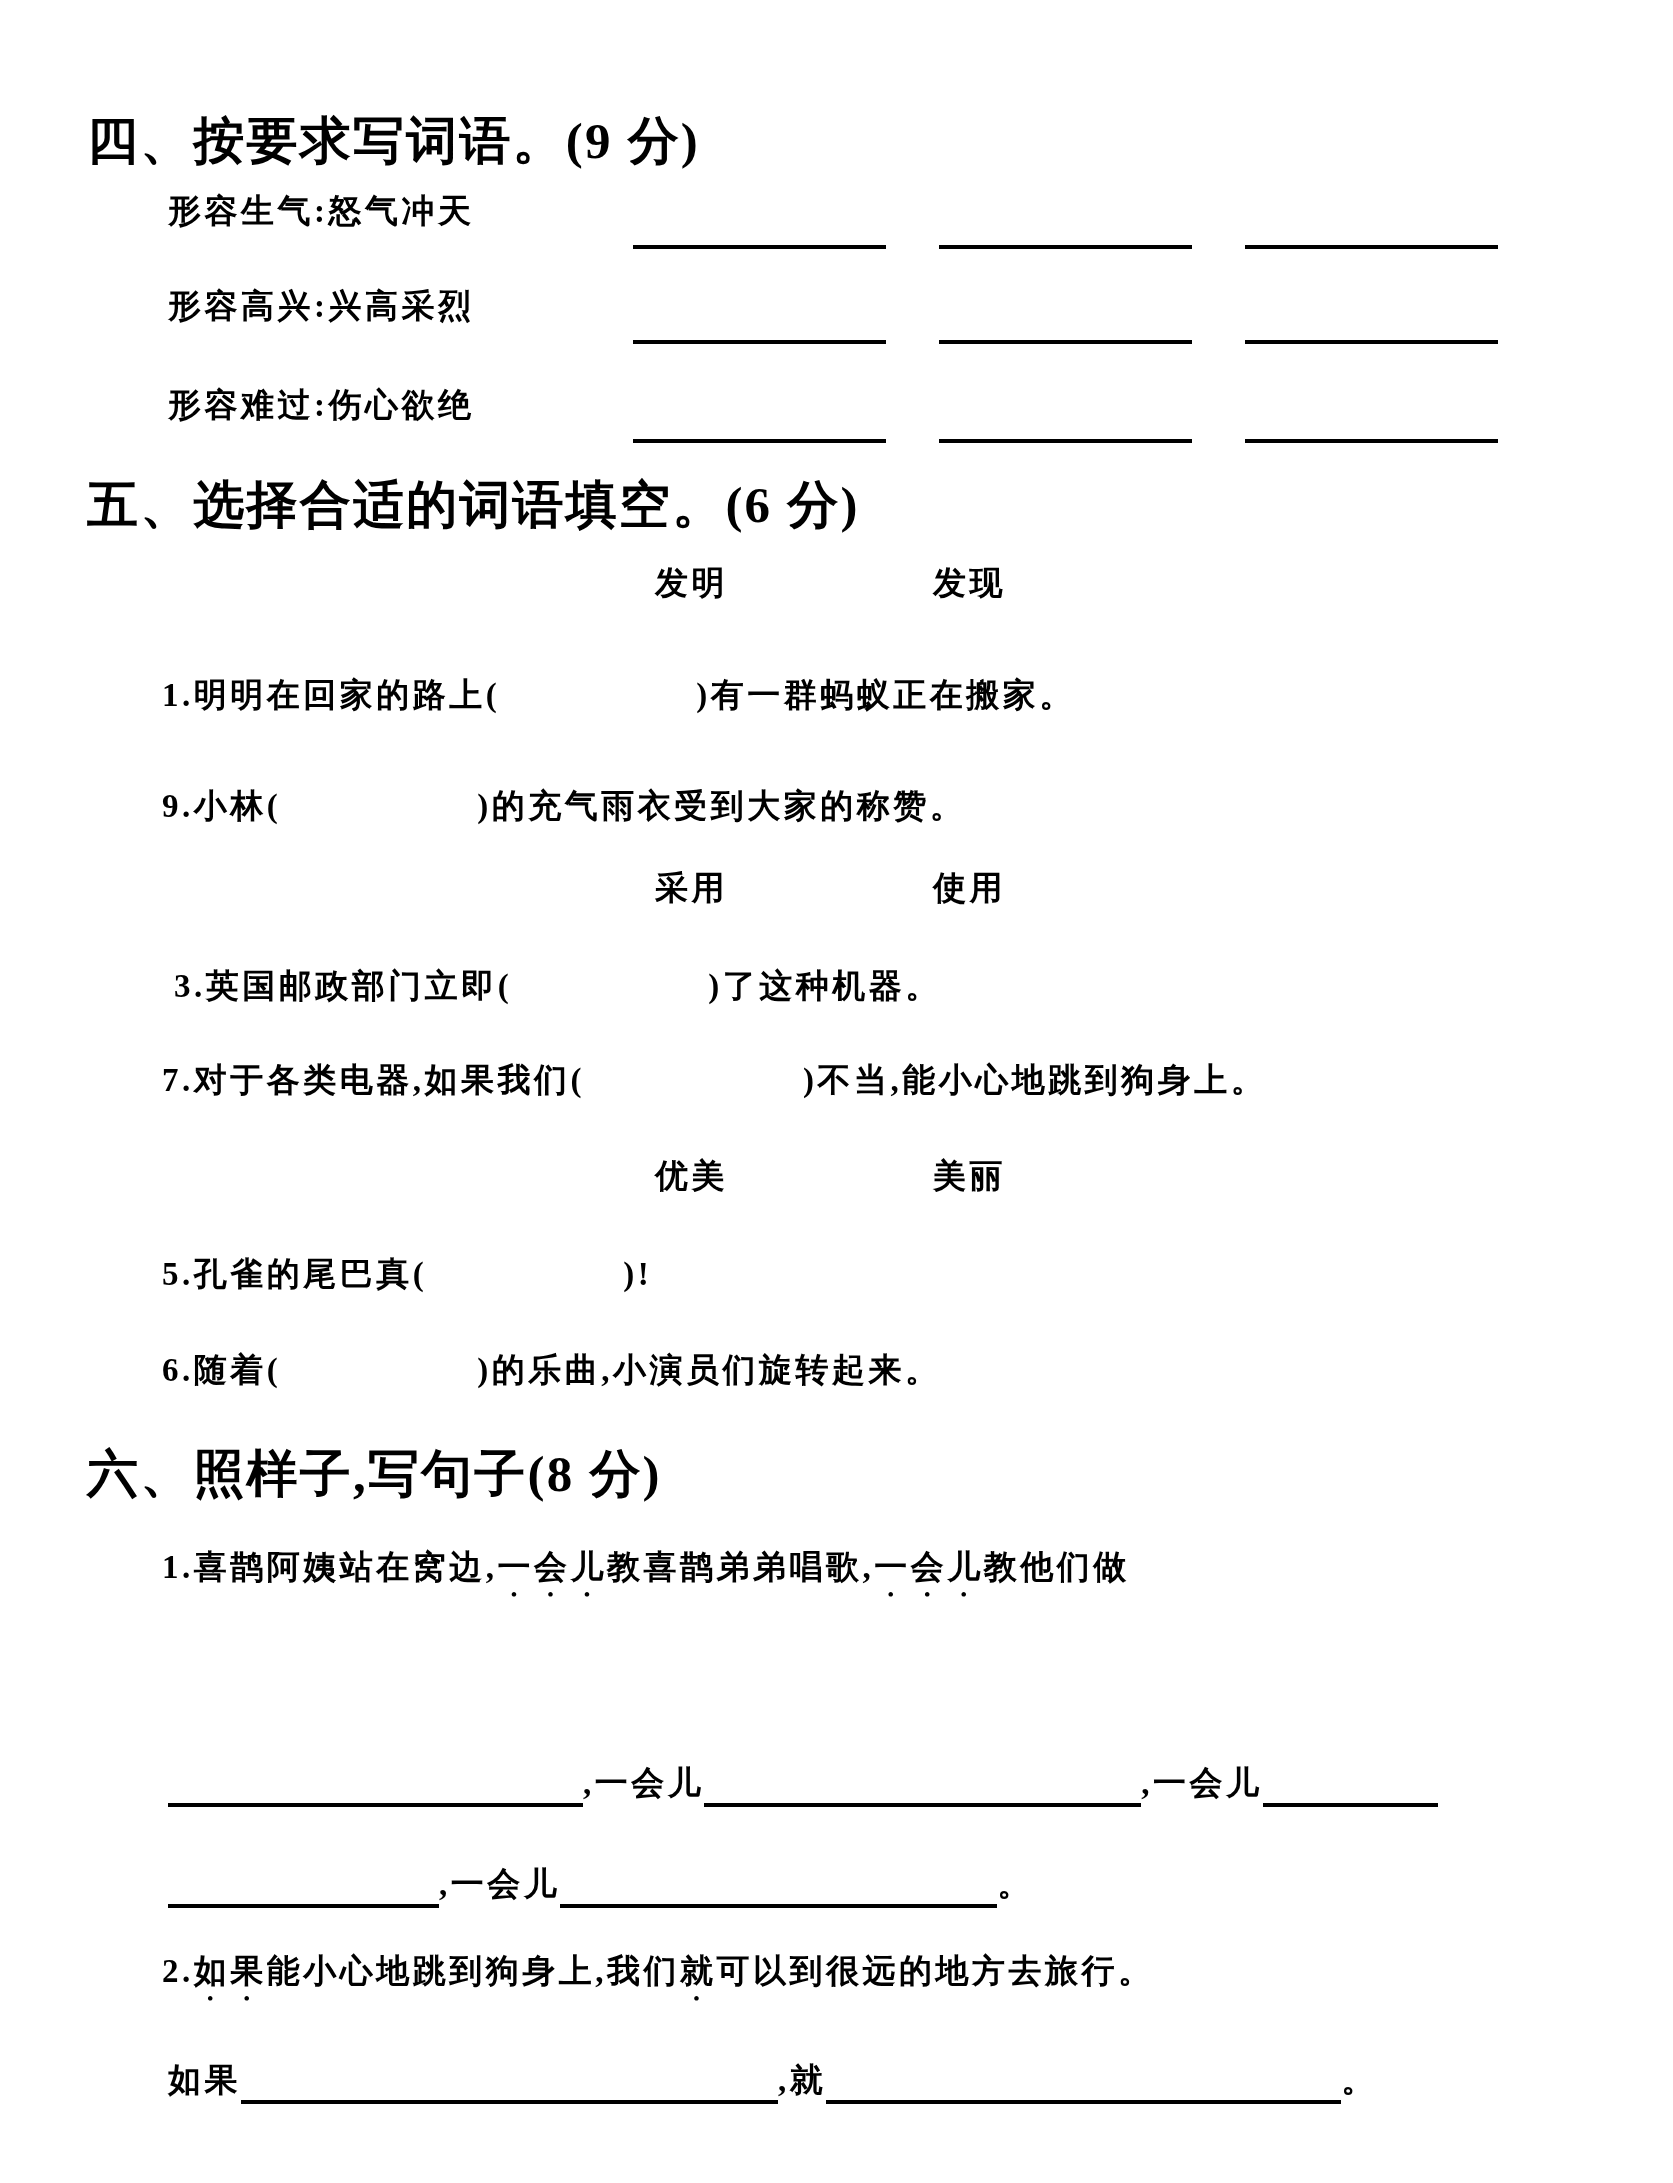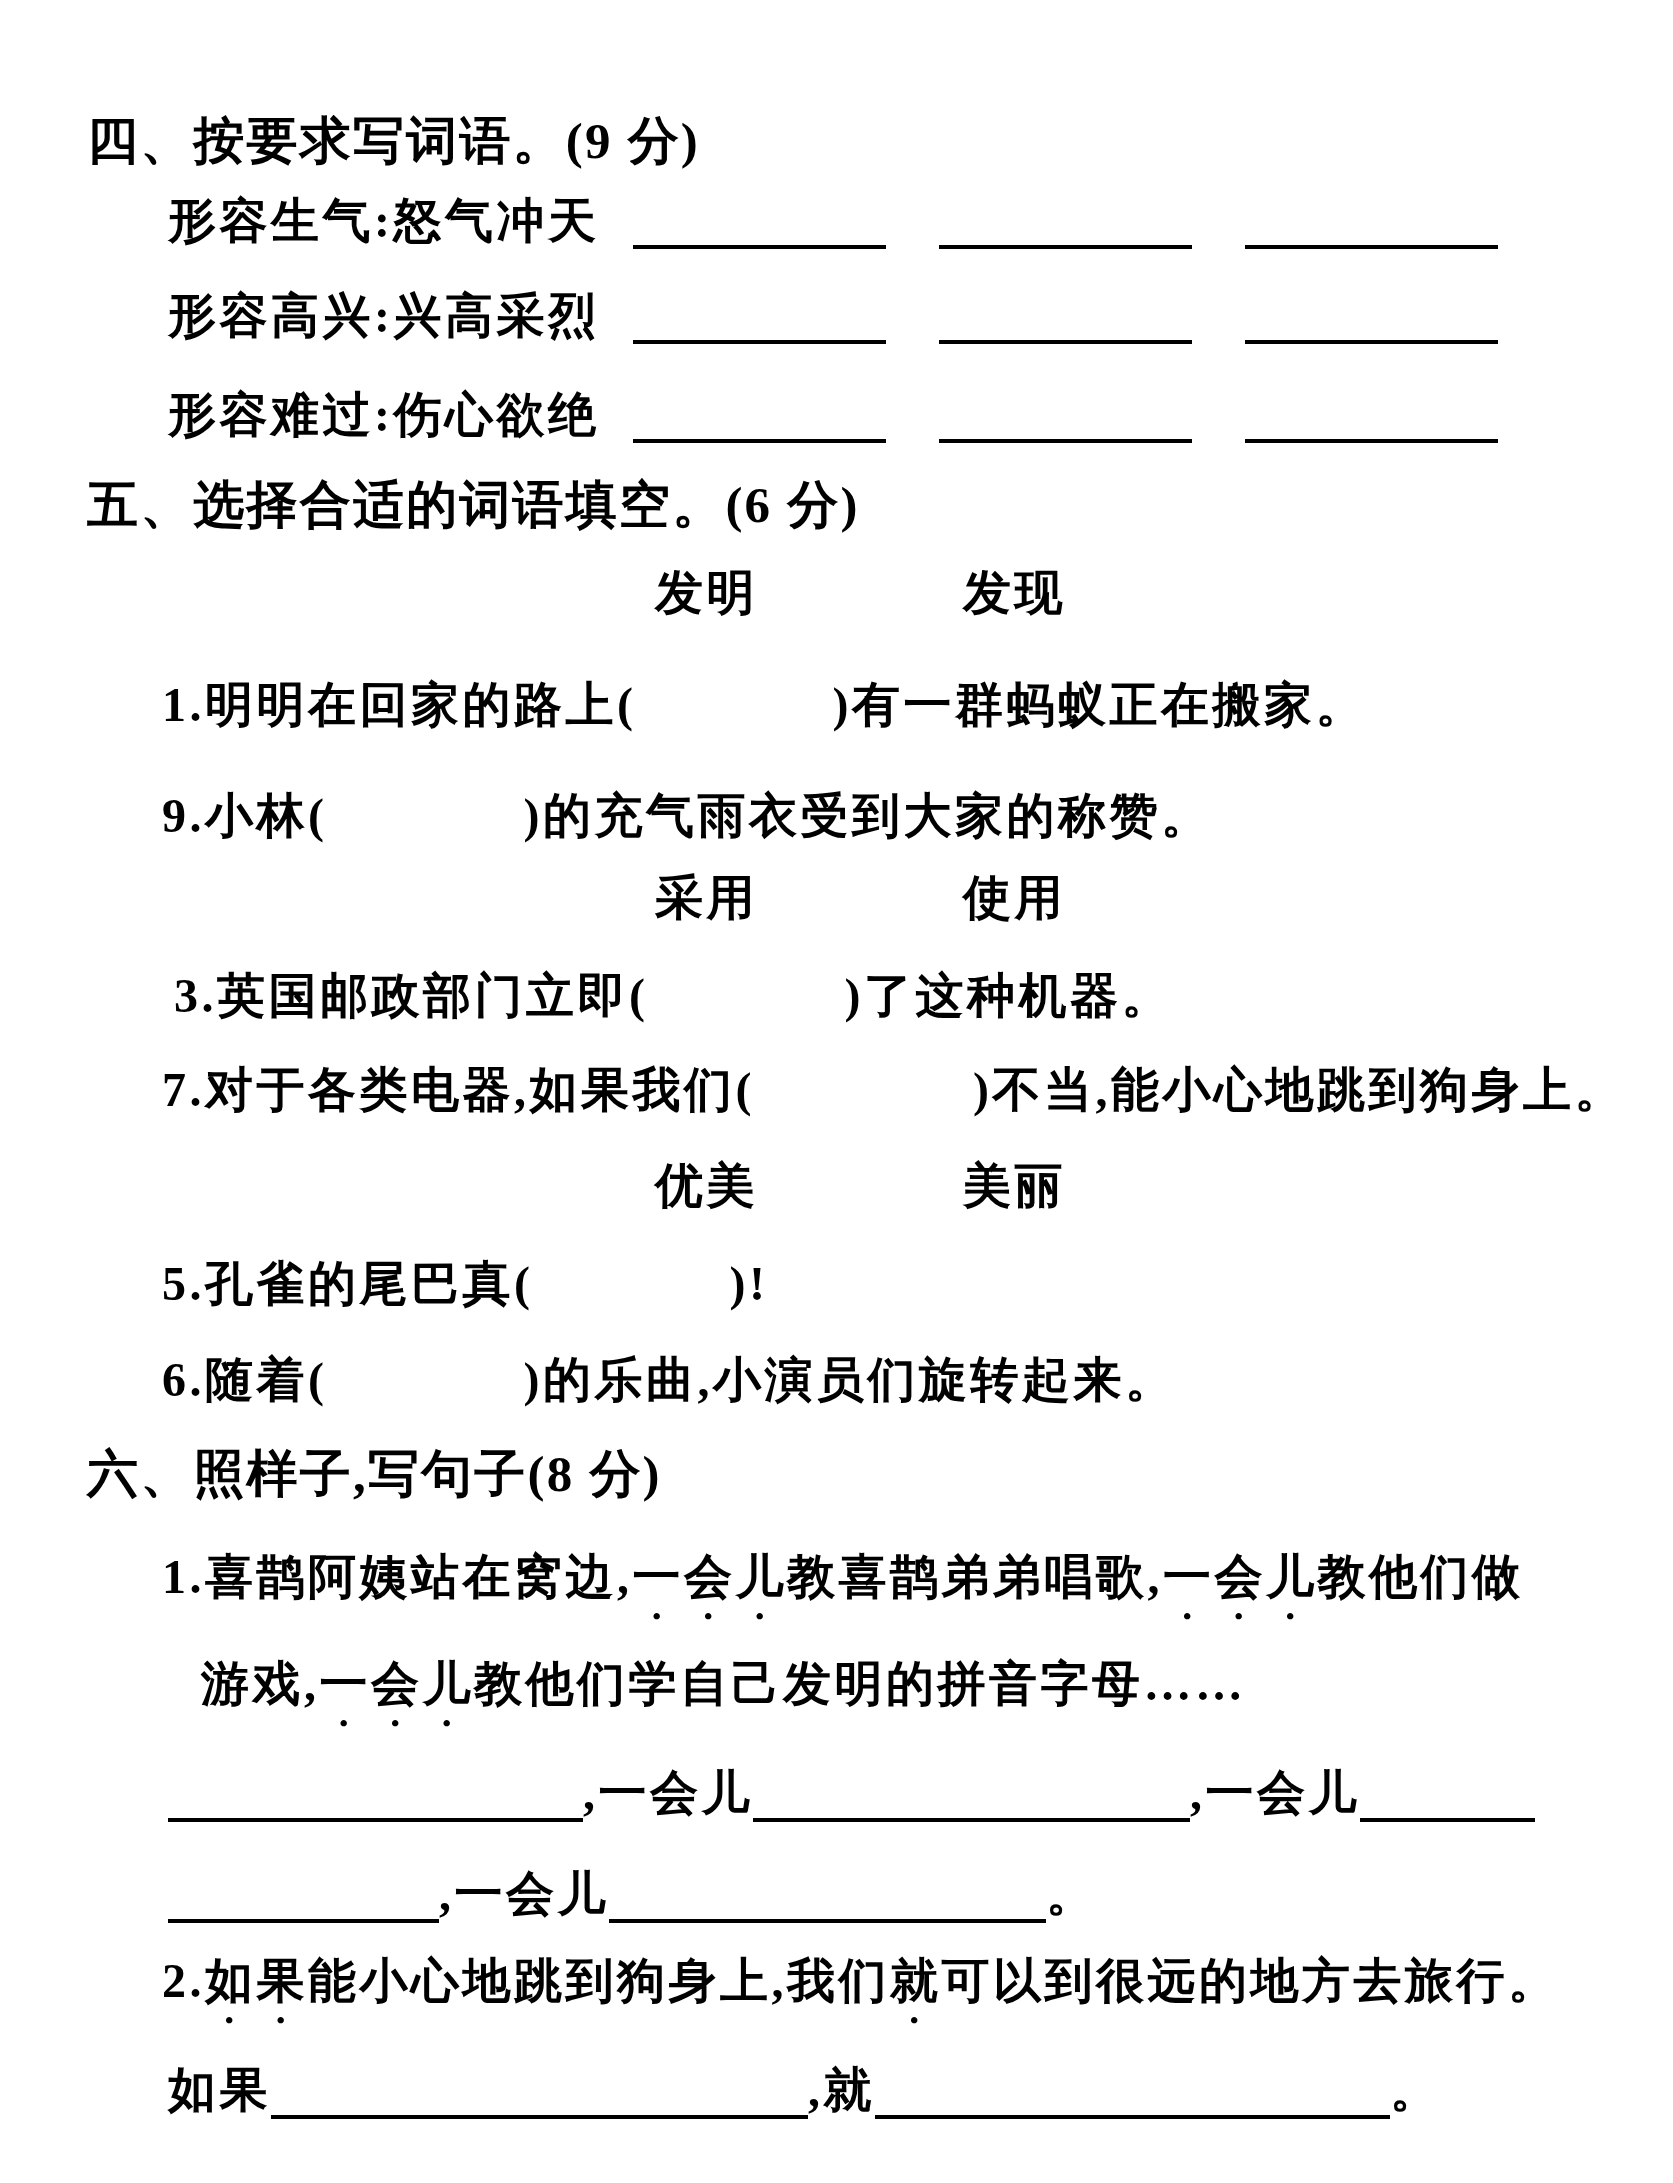--- a/index.html
+++ b/index.html
@@ -8,21 +8,21 @@
     width:1673px;
     height:2380px;
     background:#ffffff;
     font-family:"Liberation Serif","DejaVu Serif",serif;
     font-weight:700;
     color:#000;
     overflow:hidden;
   }
   .abs{position:absolute;white-space:nowrap;}
   .h{font-size:51px;letter-spacing:2.2px;line-height:1.25;text-align:center;}
-  .t{font-size:48px;letter-spacing:3.5px;line-height:1.25;}
+  .t{font-size:33px;letter-spacing:3.5px;line-height:1.25;}
   .gap{display:inline-block;width:196px;}
   .gap-lg{display:inline-block;width:218px;}
   .bl{
     display:inline-block;
     height:0.9px;
     border-bottom:4.8px solid #000;
     vertical-align:-13px;
   }
   .blankrow{display:flex;align-items:flex-end;height:59px;}
   .blankrow .bl{margin-bottom:0.9px;vertical-align:baseline;}
@@ -99,23 +99,20 @@
   <div class="abs t" style="left:162px;top:1350px">
     <span>6.随着(</span><span class="gap"></span><span>)的乐曲,小演员们旋转起来。</span>
   </div>
 
   <div class="abs h" style="left:87px;top:1443px">六、照样子,写句子(8 分)</div>
 
   <div class="abs t" style="left:162px;top:1547px">
     <span>1.喜鹊阿姨站在窝边,</span><span class="emph">一会儿</span><span>教喜鹊弟弟唱歌,</span><span class="emph">一会儿</span><span>教他们做</span>
   </div>
 
-  <div class="abs t" style="left:201px;top:1654px">
-    <span>游戏,</span><span class="emph">一会儿</span><span>教他们学自己发明的拼音字母……</span>
-  </div>
 
   <div class="abs t" style="left:168px;top:1763px">
     <span class="bl" style="width:415px"></span><span>,一会儿</span><span class="bl" style="width:437px"></span><span>,一会儿</span><span class="bl" style="width:175px"></span>
   </div>
 
   <div class="abs t" style="left:168px;top:1864px">
     <span class="bl" style="width:271px"></span><span>,一会儿</span><span class="bl" style="width:437px"></span><span>。</span>
   </div>
 
   <div class="abs t" style="left:162px;top:1951px">

